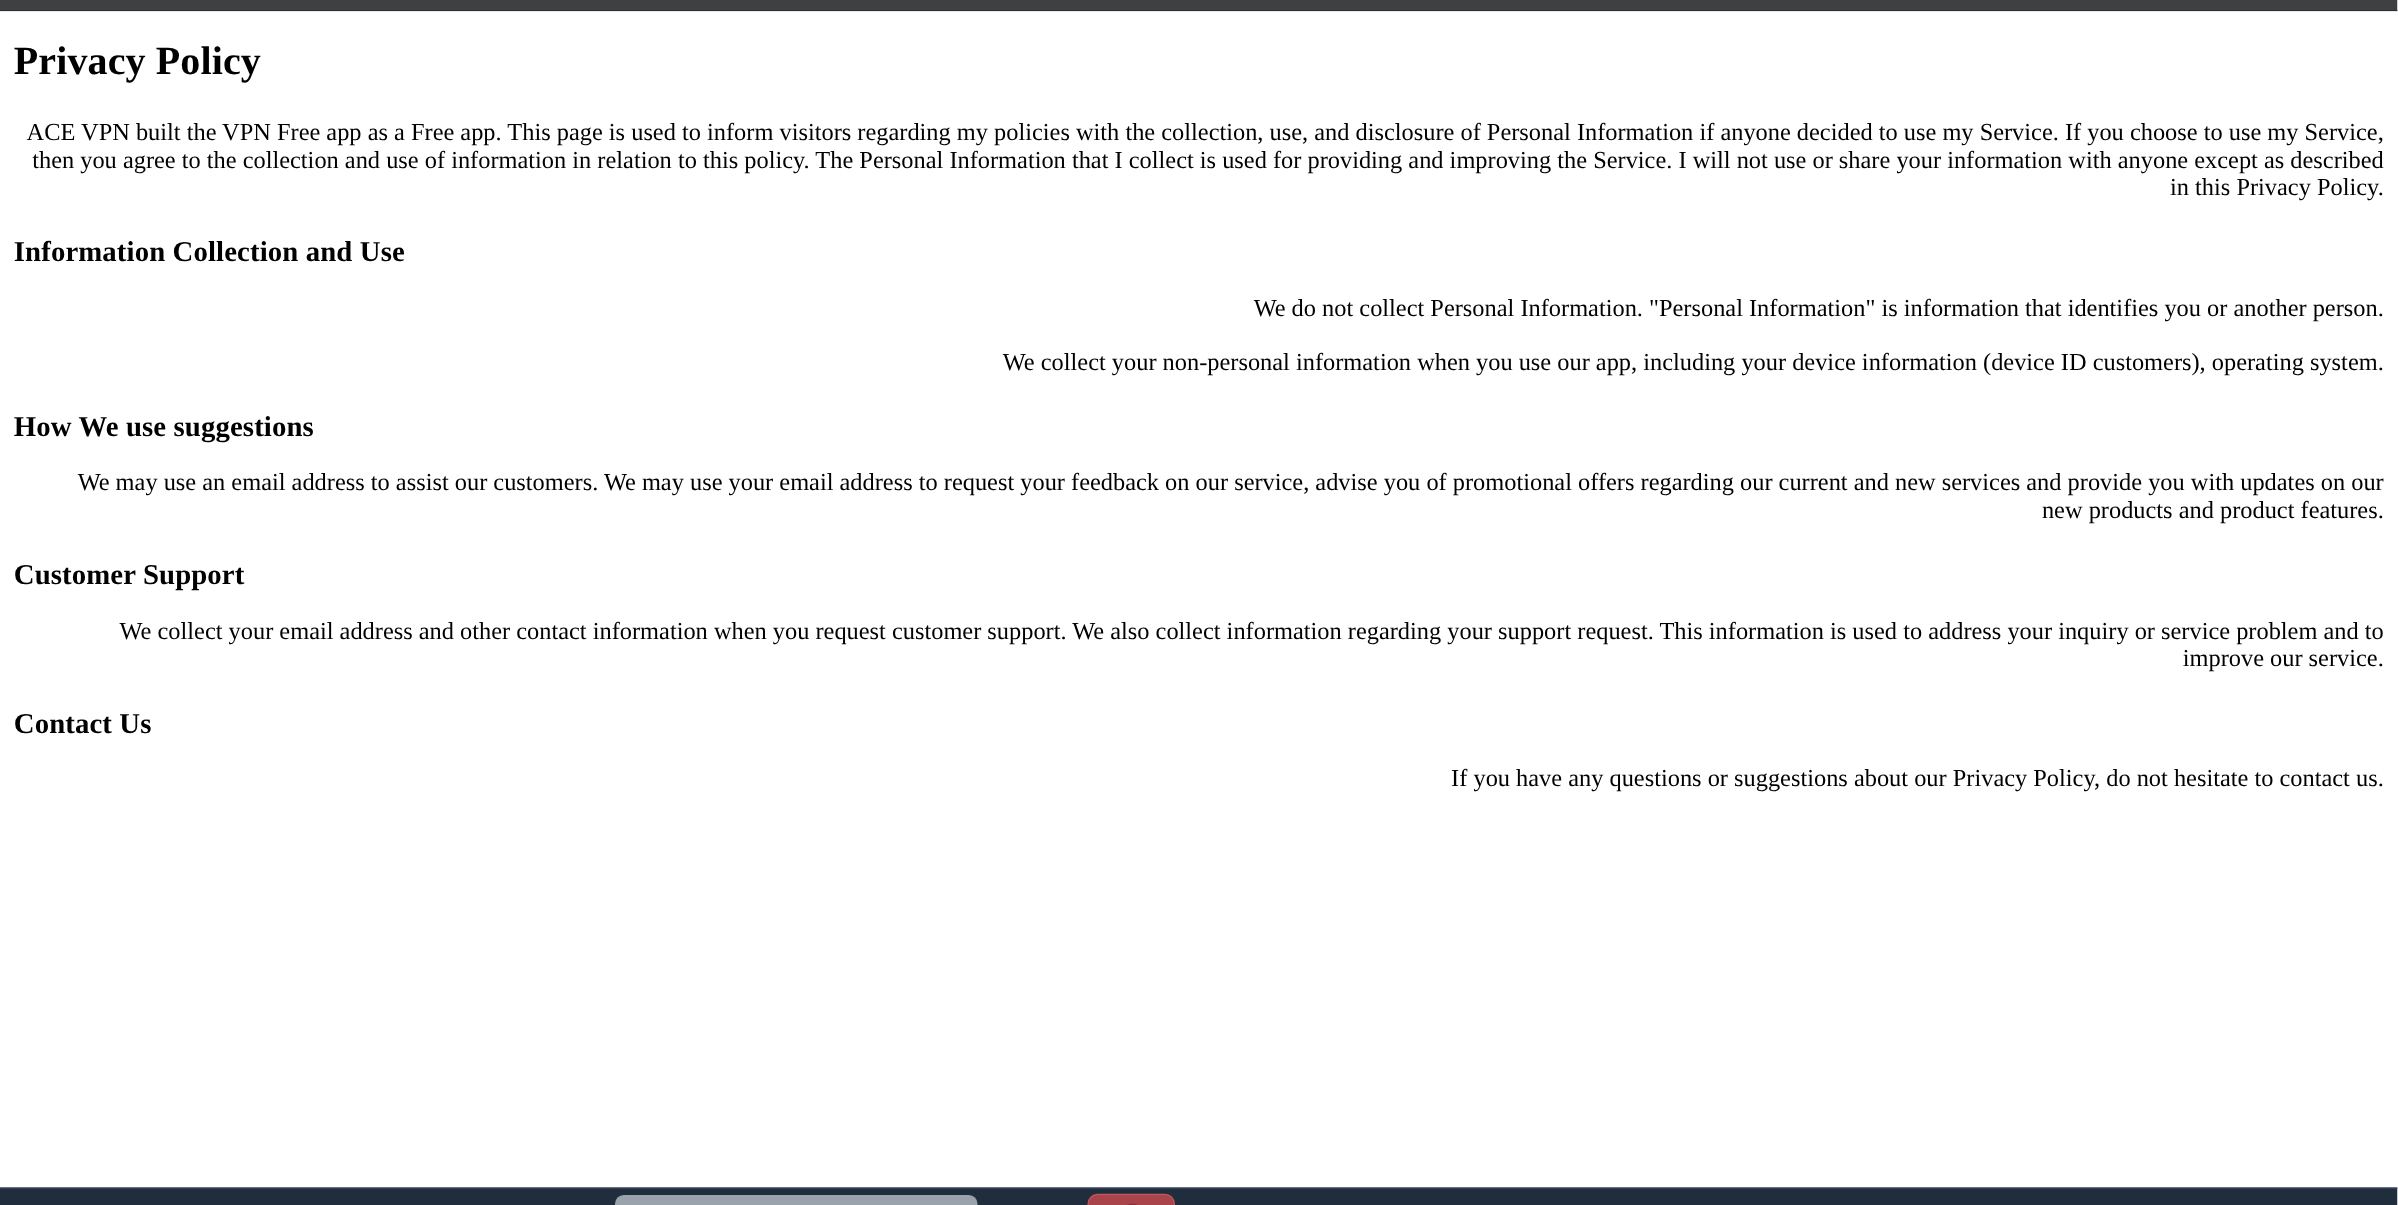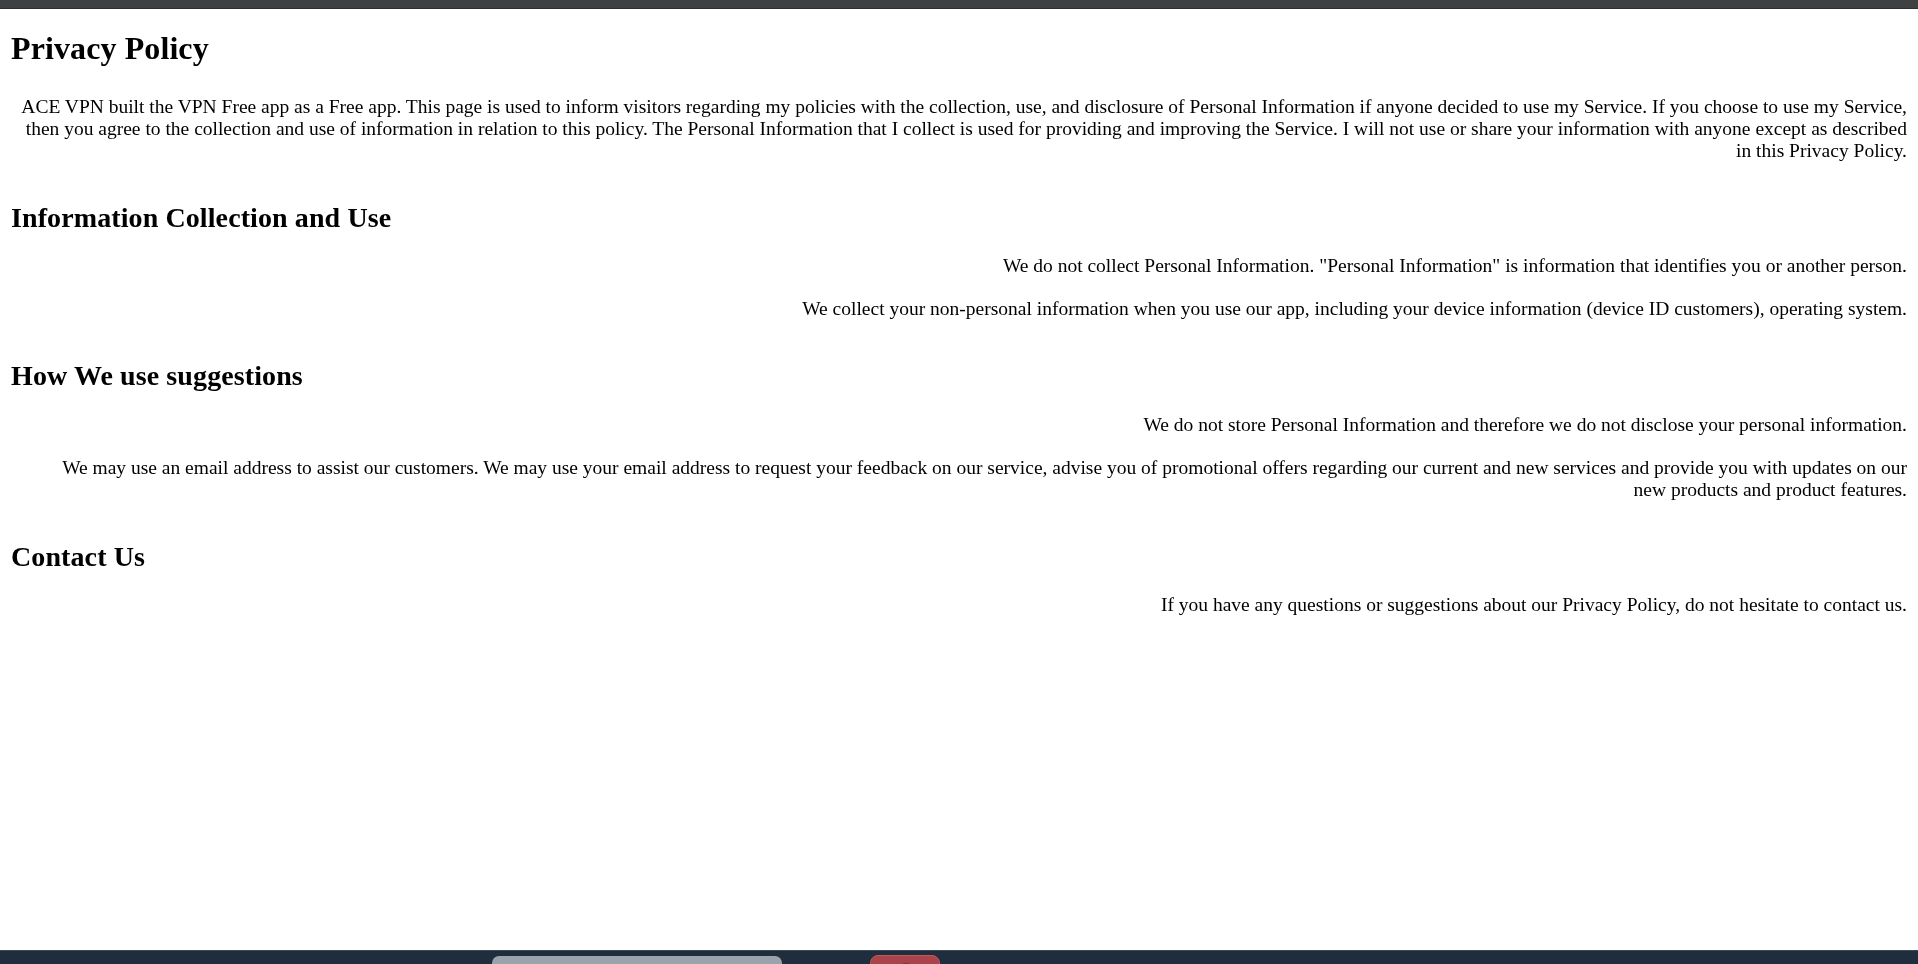--- a/index.html
+++ b/index.html
@@ -43,24 +43,24 @@
 
   .doc-title {
     font-size: 32px;
     font-weight: bold;
     line-height: 1.1;
     margin: 22px 0 0 0;
     letter-spacing: 0.1px;
   }
 
   .section-heading {
-    font-size: 28px;
+    font-size: 23px;
     font-weight: bold;
     line-height: 1.15;
-    margin: 40px 0 0 0;
+    margin: 27px 0 0 0;
     letter-spacing: 0.1px;
   }
 
   .para {
     font-size: 19.5px;
     line-height: 22px;
     margin: 24px 0 0 0;
     text-align: right;
     max-width: 1900px;
   }
@@ -128,24 +128,25 @@
 
   <h1 class="doc-title">Privacy Policy</h1>
 
   <p class="para first-para">ACE VPN built the VPN Free app as a Free app. This page is used to inform visitors regarding my policies with the collection, use, and disclosure of Personal Information if anyone decided to use my Service. If you choose to use my Service, then you agree to the collection and use of information in relation to this policy. The Personal Information that I collect is used for providing and improving the Service. I will not use or share your information with anyone except as described in this Privacy Policy.</p>
 
   <h2 class="section-heading">Information Collection and Use</h2>
   <p class="para tight">We do not collect Personal Information. "Personal Information" is information that identifies you or another person.</p>
   <p class="para tight">We collect your non-personal information when you use our app, including your device information (device ID customers), operating system.</p>
 
   <h2 class="section-heading">How We use suggestions</h2>
-  <p class="para tight">We do not store Personal Information and therefore we do not disclose your personal information.</p>
 
   <p class="para tight">We may use an email address to assist our customers. We may use your email address to request your feedback on our service, advise you of promotional offers regarding our current and new services and provide you with updates on our new products and product features.</p>
 
+  <h2 class="section-heading">Customer Support</h2>
+  <p class="para tight">We collect your email address and other contact information when you request customer support. We also collect information regarding your support request. This information is used to address your inquiry or service problem and to improve our service.</p>
 
   <h2 class="section-heading">Contact Us</h2>
   <p class="para tight">If you have any questions or suggestions about our Privacy Policy, do not hesitate to contact us.</p>
 
 </div>
 
 <div class="bottom-bar">
   <div class="bottom-bar-inner">
     <div class="url-field"></div>
     <div class="action-button">

